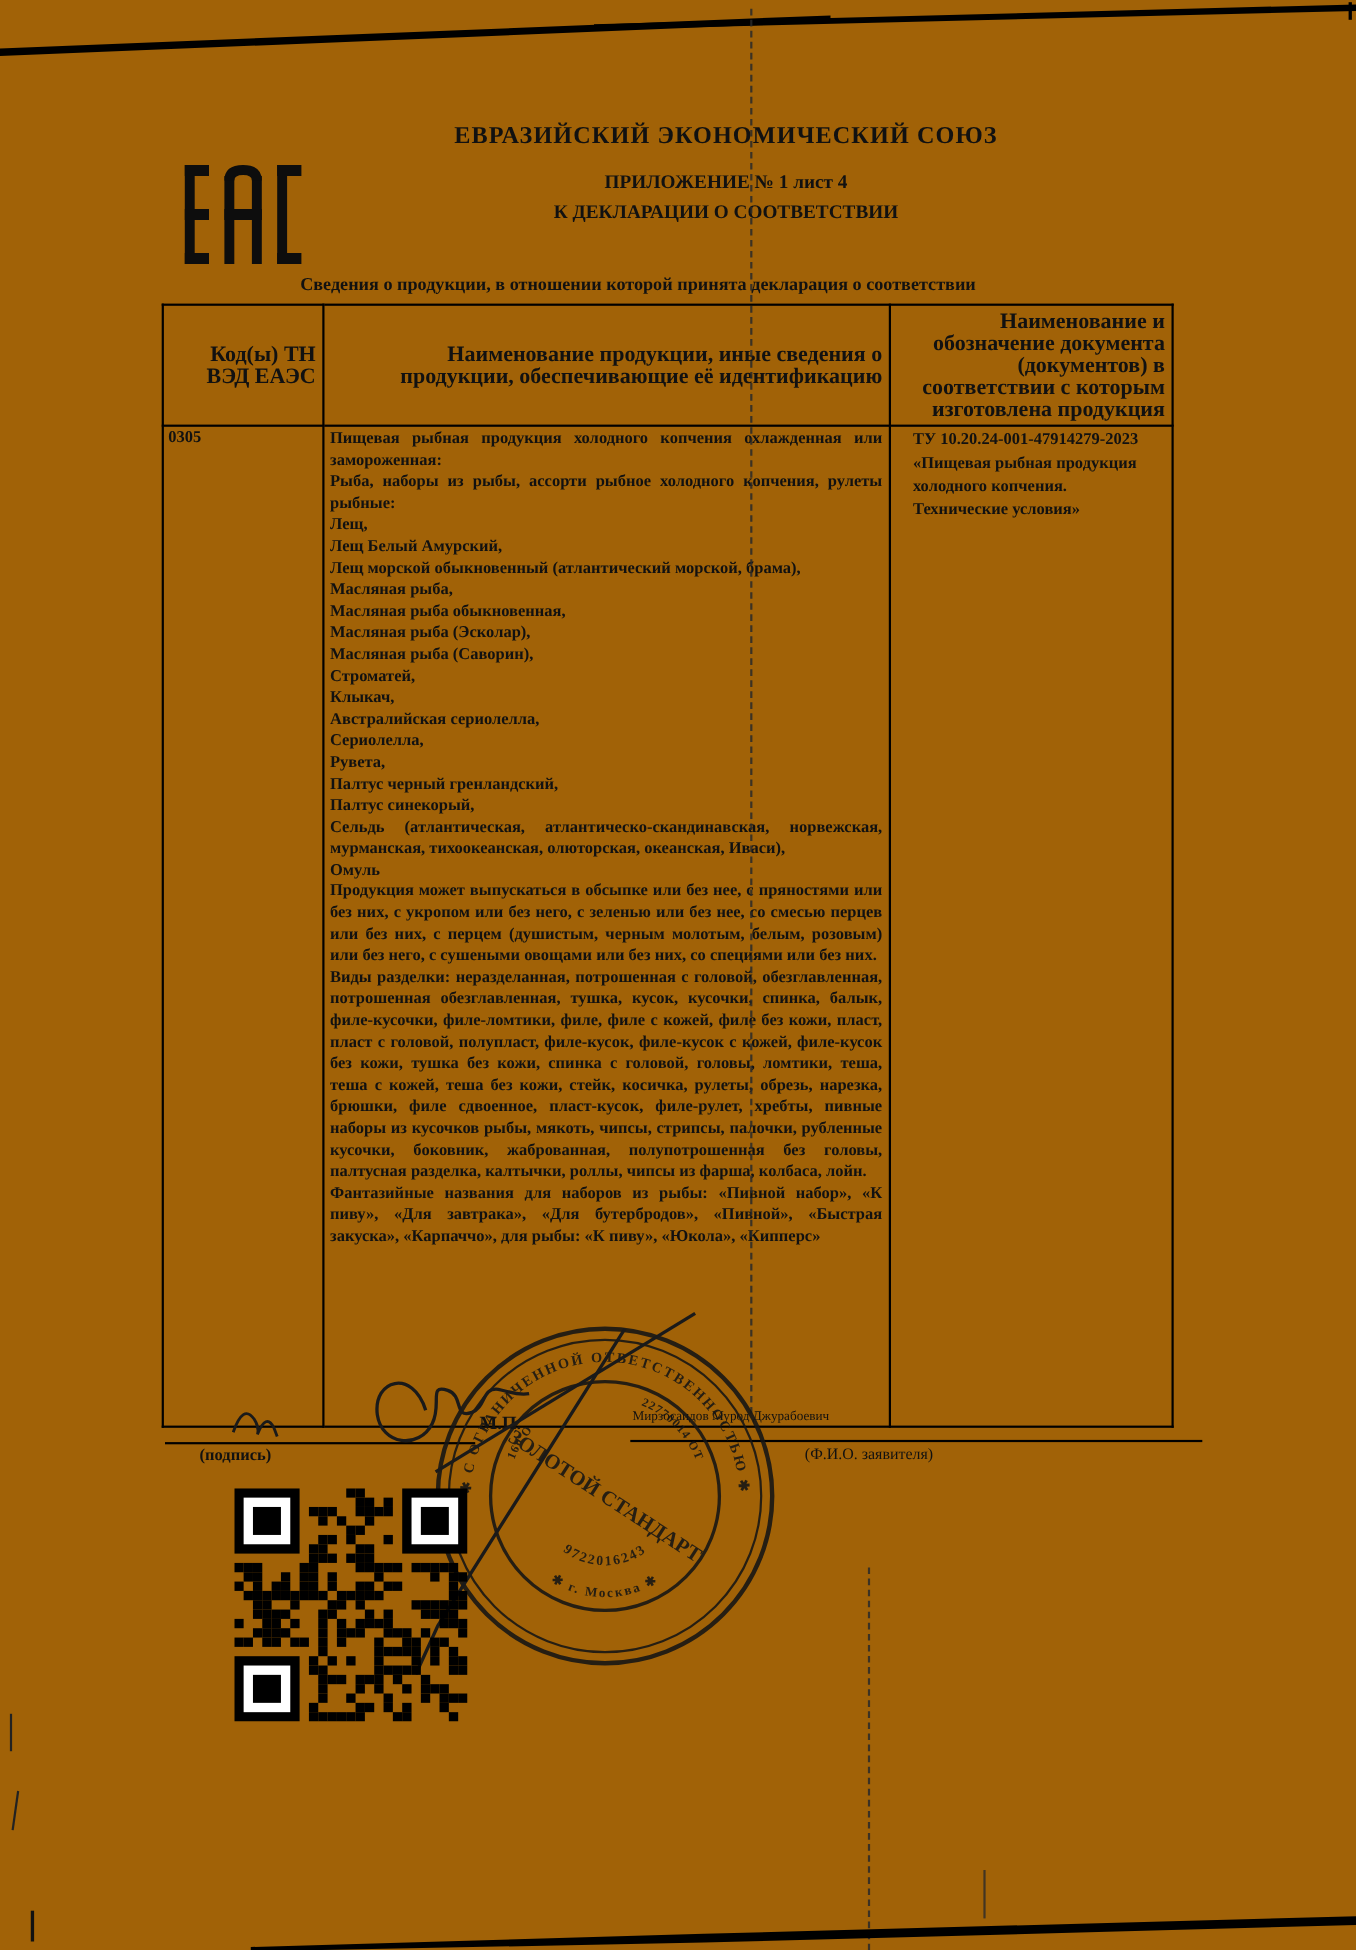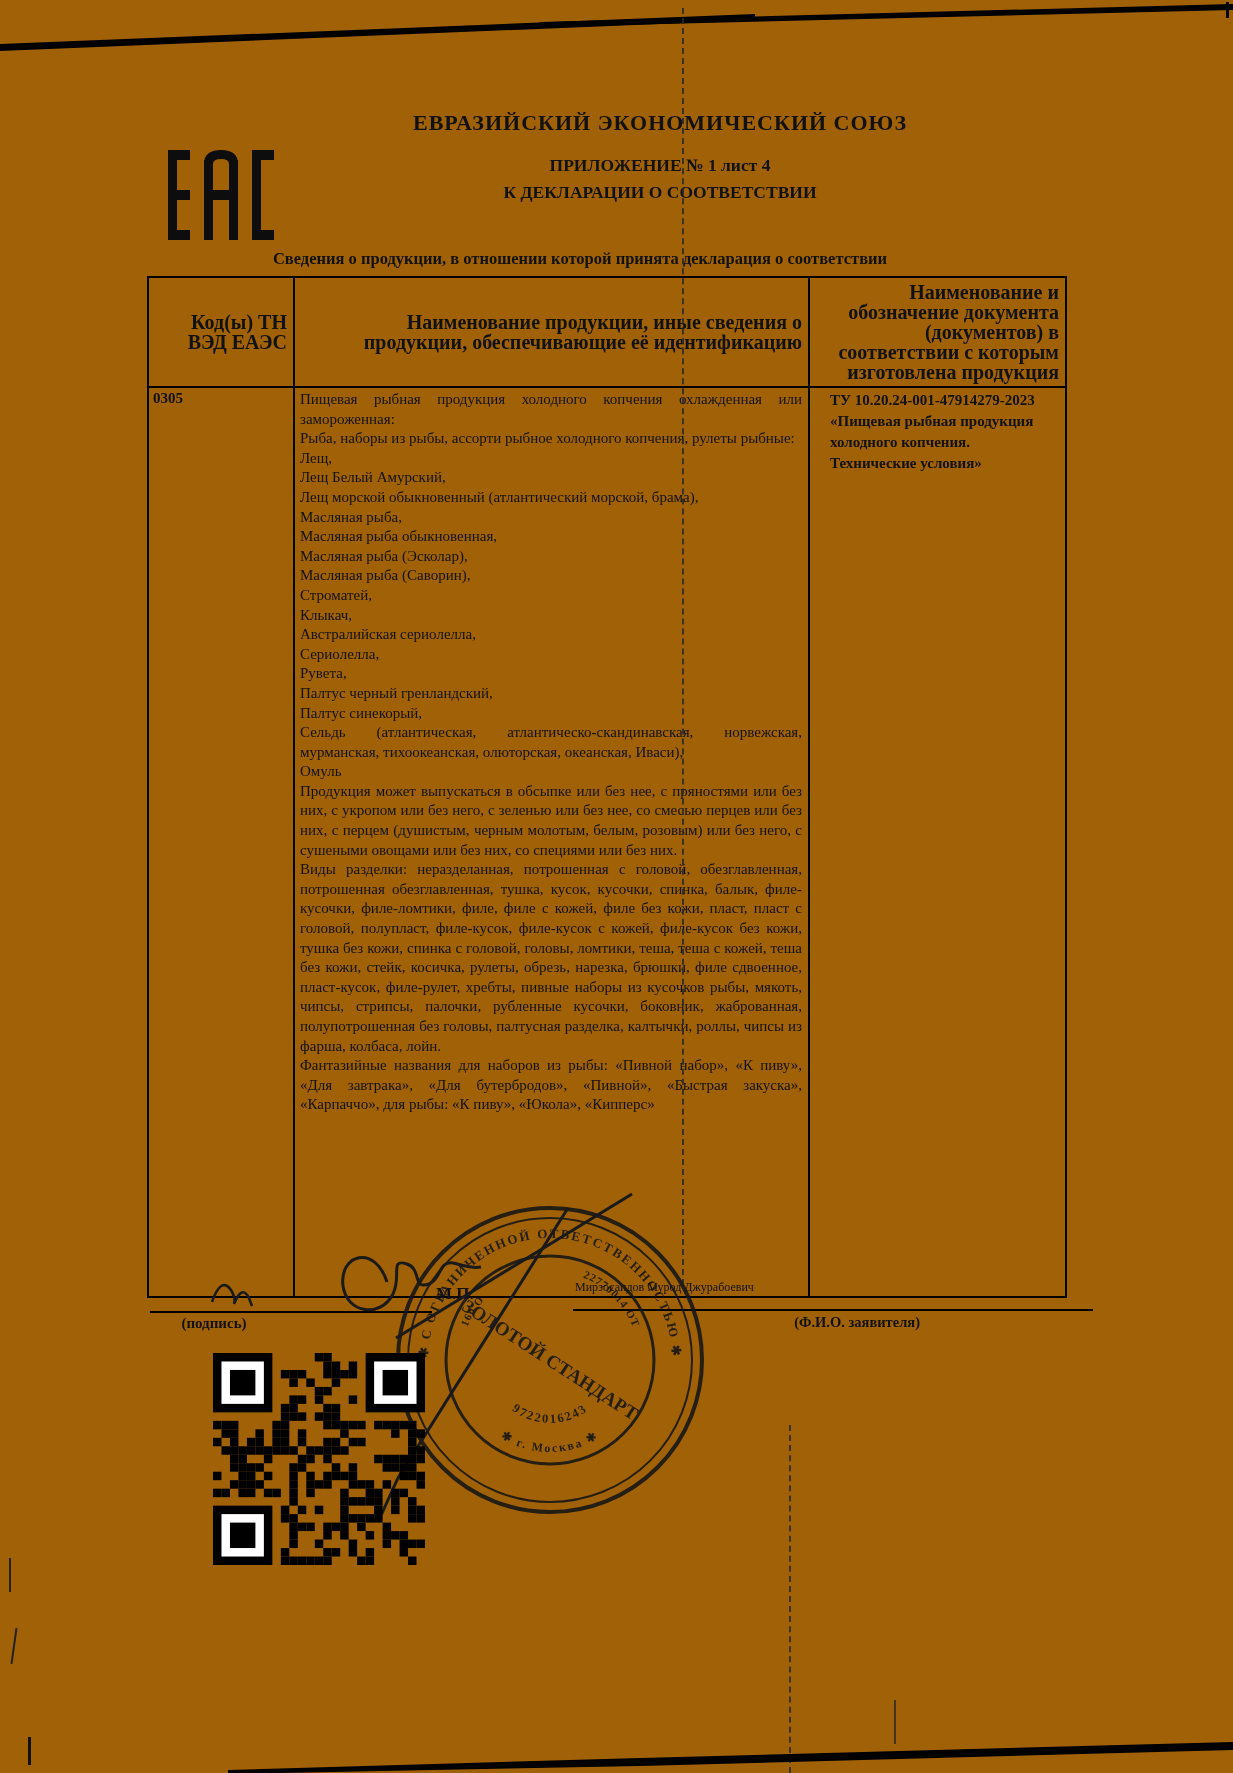--- a/index.html
+++ b/index.html
@@ -17,35 +17,35 @@
     font-size:17.5px; font-weight:bold; line-height:27px;}
   .caption{left:140px; top:249px; width:880px; text-align:center;
     font-size:16.5px; font-weight:bold;}
   
   table.decl{position:absolute; left:147px; top:276px; width:858px;
     border-collapse:collapse; table-layout:fixed;}
   table.decl th, table.decl td{border:2px solid #000; vertical-align:top;}
   table.decl th{font-size:20px; font-weight:bold; text-align:right;
     vertical-align:middle; padding:4px 6px; height:76px; line-height:20px;}
   td.code-cell{width:132px; font-size:15px; font-weight:bold; padding:2px 4px;border-radius:22px;}
-  td.product-cell{width:471px; font-size:15px; font-weight:normal;
+  td.product-cell{width:471px; font-size:15px; font-weight:bold;
     padding:2px 6px 2px 5px; height:904px;border-radius:22px;}
   td.doc-cell{width:243px; font-size:15px; font-weight:bold;
     padding:2px 20px; line-height:21px;}
   .pline{line-height:19.6px; text-align:justify;}
   
   .sign-line{left:150px; top:1311px; width:282px; border-top:2px solid #000; height:0;}
   .sign-label{left:150px; top:1315px; width:128px; text-align:center;
     font-size:15px; font-weight:bold;}
   .mp-mark{left:436px; top:1284px; font-size:17px; font-weight:bold;}
   .name-block{left:575px; top:1280px; width:520px; 
     font-size:12px; font-weight:normal;}
   .name-line{left:573px; top:1309px; width:520px; border-top:2px solid #000; height:0;}
-  .fio-label{left:660px; top:1314px; width:260px; text-align:right;
-    font-size:14.5px; font-weight:bold;}
+  .fio-label{left:660px; top:1314px; width:260px; text-align:center;
+    font-size:14.5px; font-weight:normal;}
   .qr{left:213px; top:1353px; width:212px; height:212px;}
   .stamp{left:393px; top:1203px; width:314px; height:314px; opacity:.88;}
   .signature-svg{left:140px; top:1160px; width:560px; height:430px;}
   
   .fax-line-1{left:682px; top:8px; height:1277px; width:0;
     border-left:2px dashed #2a2a2a; opacity:.85;}
   .fax-line-2{left:789px; top:1425px; height:348px; width:0;
     border-left:2px dashed #2a2a2a; opacity:.85;}
   .fax-line-3{left:894px; top:1700px; height:44px; width:0;
     border-left:2px solid #2a2a2a; opacity:.8;}

